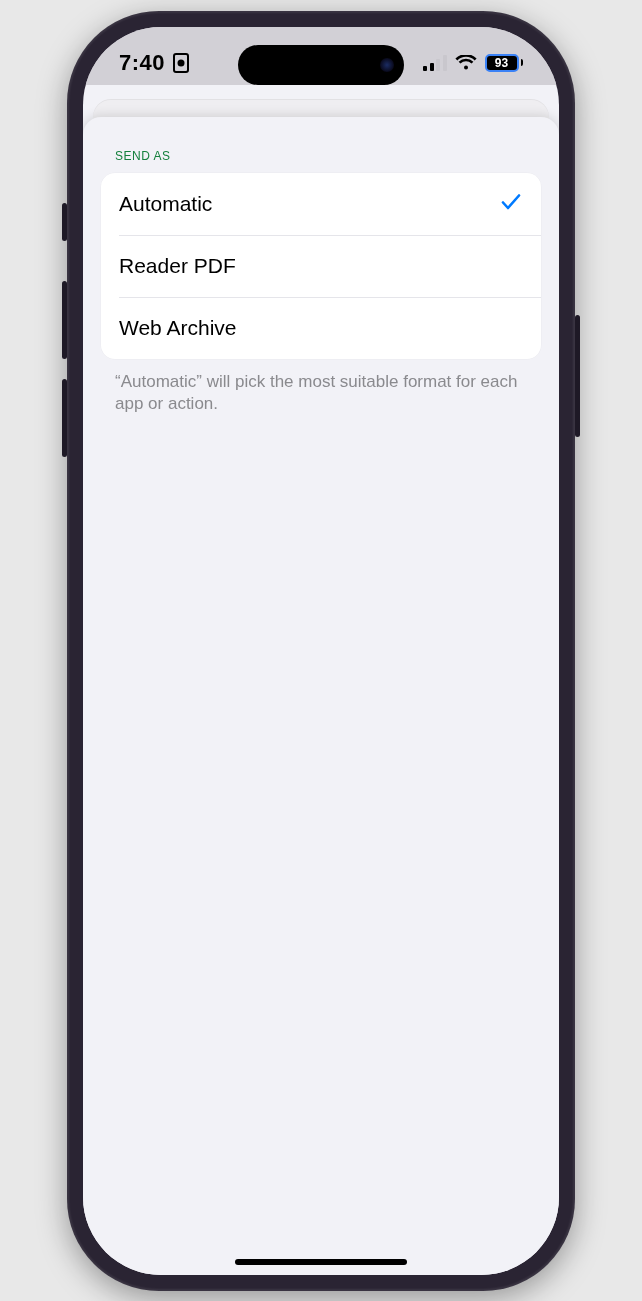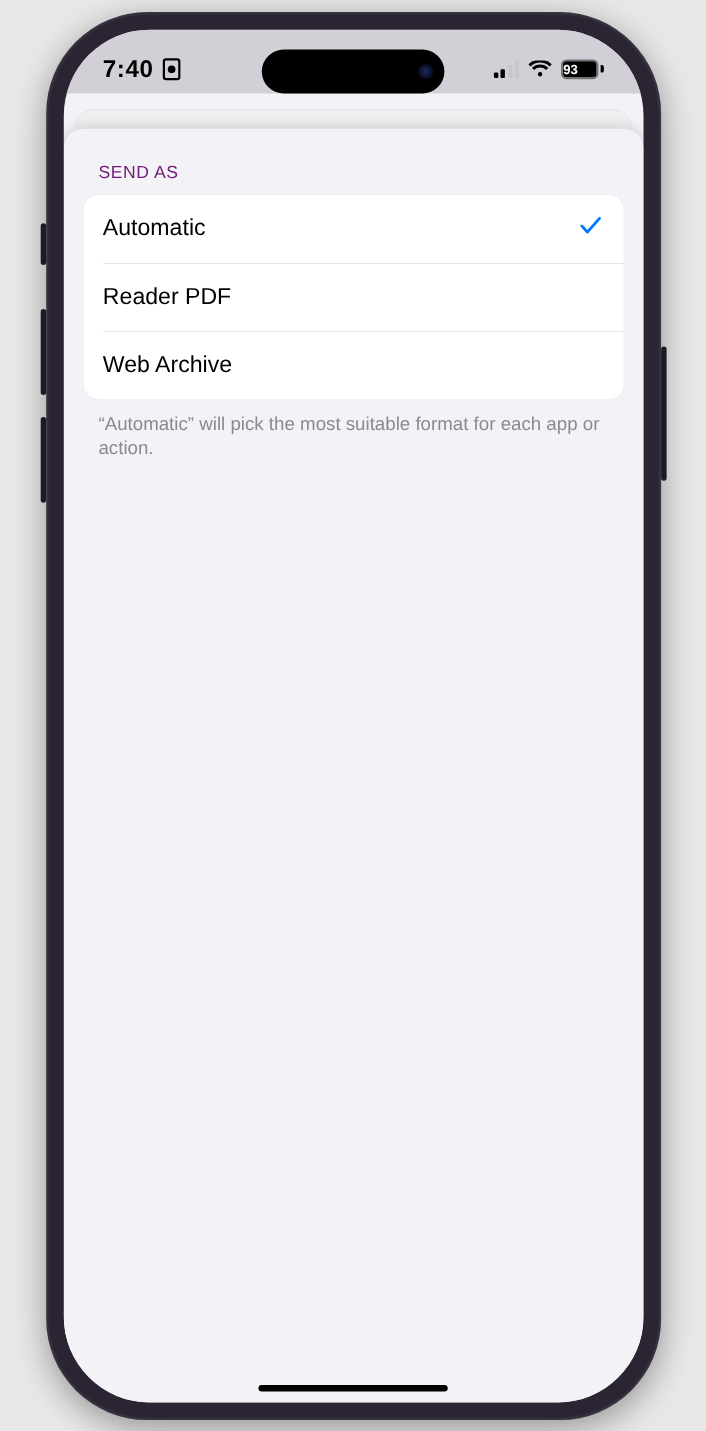--- a/index.html
+++ b/index.html
@@ -6,21 +6,21 @@
     body {
       width: 642px;
       height: 1301px;
       background: #e8e8e8;
       font-family: -apple-system, BlinkMacSystemFont, "SF Pro Text", "Helvetica Neue", sans-serif;
       display: flex; align-items: center; justify-content: center;
     }
 
     
     .phone {
-      width: 559px;
+      width: 508px;
       height: 1280px;
       background: #2a2433;
       border-radius: 92px;
       padding: 16px;
       position: relative;
       box-shadow: inset 0 0 2px 2px rgba(255,255,255,.08), 0 8px 30px rgba(0,0,0,.35);
     }
     
     .btn-side { position:absolute; background:#1e1926; border-radius:3px; }
     .btn-silence{ left:-5px; top:192px; width:5px; height:38px; }
@@ -57,21 +57,21 @@
     .cell-bars span{ width:4px; background:#c9c7cd; border-radius:1px;}
     .cell-bars span:nth-child(1){height:5px; background:#000;}
     .cell-bars span:nth-child(2){height:8px; background:#000;}
     .cell-bars span:nth-child(3){height:12px;}
     .cell-bars span:nth-child(4){height:16px;}
 
     .wifi{ width:22px; height:16px; position:relative; }
     .wifi svg{display:block}
 
     .battery{ display:flex; align-items:center; gap:2px;}
-    .battery-body{ width:34px; height:18px; border:2px solid #737373; border-radius:5px; position:relative; display:flex; align-items:center; background:#000;}
+    .battery-body{ width:34px; height:18px; border:2px solid #3b82f6; border-radius:5px; position:relative; display:flex; align-items:center; justify-content:center; background:#000;}
     .battery-body span{ color:#fff; font-size:12px; font-weight:700;}
     .battery-tip{ width:2.5px; height:7px; background:#000; border-radius:0 2px 2px 0;}
 
     
     .island{
       position:absolute; top:18px; left:50%; transform:translateX(-50%);
       width:166px; height:40px; background:#000; border-radius:24px; z-index:25;
       display:flex; align-items:center; justify-content:flex-end; padding-right:10px;
     }
     .island::after{ content:""; width:14px; height:14px; border-radius:50%; background:radial-gradient(circle,#1b2c63 0%, #09091b 70%);}
@@ -100,21 +100,21 @@
     }
     .nav-title{ font-size:22px; font-weight:700; color:#000;}
     .nav-done{
       position:absolute; right:22px; top:50%; transform:translateY(-50%);
       color:#007aff; font-size:22px; font-weight:600;
       background:none; border:none;
     }
 
     .section{ padding: 32px 18px 0; }
     .section-header{
-      font-size:16px; color:#701a75; letter-spacing:.5px;
+      font-size:12px; color:#15803d; letter-spacing:.5px;
       padding: 0 14px 10px; text-transform:uppercase;
     }
     .list{
       background:#fff; border-radius:14px; overflow:visible;
       box-shadow: 0 0 0 .5px rgba(0,0,0,.03);
       position: relative;
     }
     .row{
       display:flex; align-items:center; justify-content:space-between;
       padding: 0 18px;

